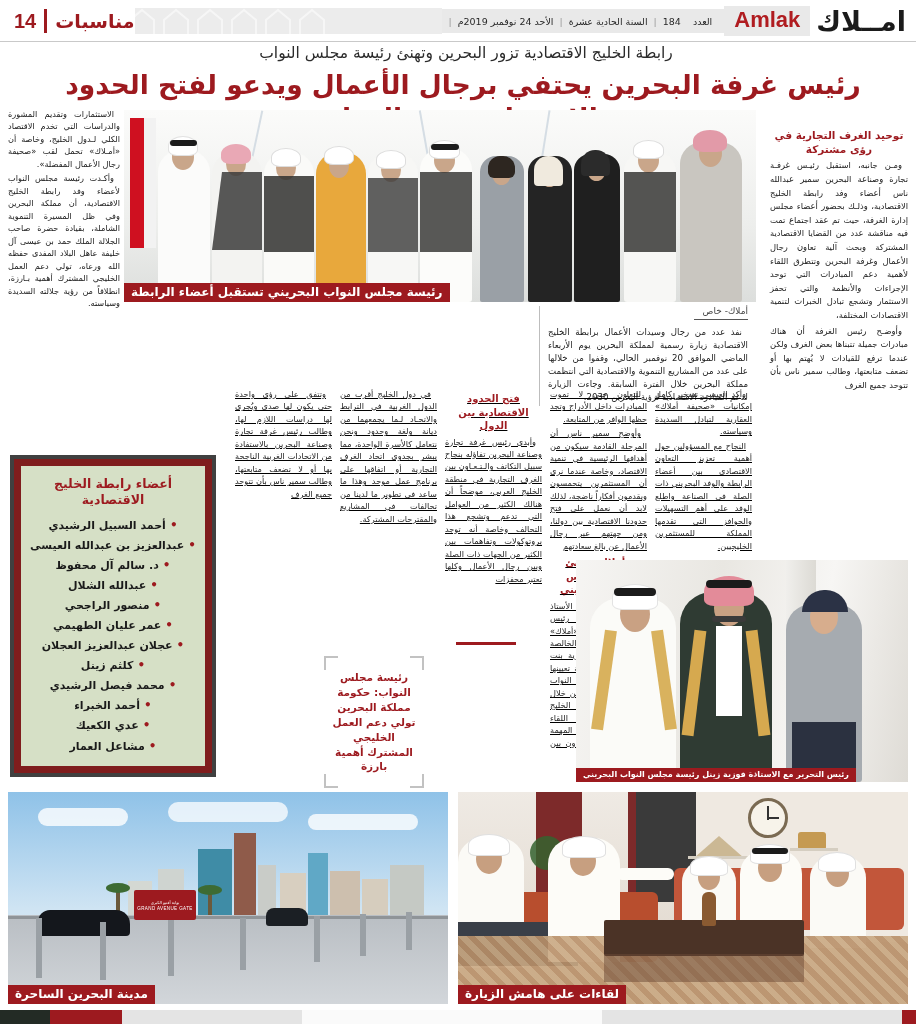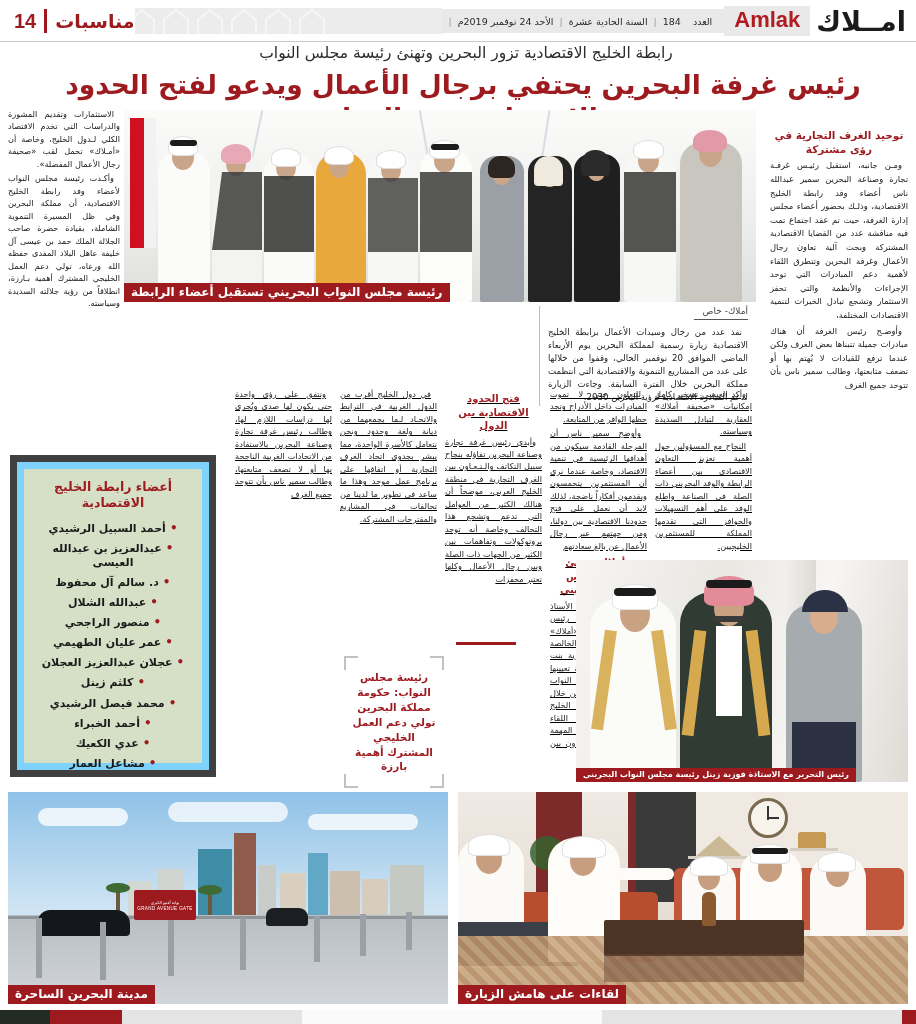--- a/index.html
+++ b/index.html
@@ -111,21 +111,21 @@
   .quote-box .corner { position: absolute; width: 14px; height: 14px; border-color: #c2c2c2; border-style: solid; border-width: 0; }
   .quote-box .tl { top: 0; left: 0; border-left-width: 2px; border-top-width: 2px; }
   .quote-box .tr { top: 0; right: 0; border-right-width: 2px; border-top-width: 2px; }
   .quote-box .bl { bottom: 0; left: 0; border-left-width: 2px; border-bottom-width: 2px; }
   .quote-box .br { bottom: 0; right: 0; border-right-width: 2px; border-bottom-width: 2px; }
   .quote-rule { width: 60px; height: 3px; background: #9d1a1f; margin: 2px auto 0; }
 
   
   .members-box {
     position: absolute; top: 455px; left: 10px; width: 206px; height: 322px;
-    background: #7dd3fc; border: 7px solid #404040; padding: 7px;
+    background: #7f1d1d; border: 4px solid #404040; padding: 7px;
   }
   .members-inner { background: #d6e0c6; width: 100%; height: 100%; padding: 10px 8px; direction: rtl; }
   .members-title {
     color: #9d1a1f; font-weight: bold; font-size: 12.5px; text-align: center;
     margin-bottom: 9px; line-height: 1.3;
   }
   .members-list { list-style: none; }
   .members-list li {
     font-size: 11px; color: #1a1a1a; font-weight: bold; text-align: center;
     margin-bottom: 4.5px; position: relative; padding-right: 0; line-height: 1.3;
@@ -334,21 +334,21 @@
       </div>
     </div>
 
     <div class="tcol">
       <div class="col-text">
         <p>وتتفق على رؤى واحدة حتى يكون لها صدى ويُجرى لها دراسات اللازم لها، وطالب رئيس غرفة تجارة وصناعة البحرين بالاستفادة من الاتحادات الغربية الناجحة بها أو لا تضعف متابعتها، وطالب سمير ناس بأن تتوحد جميع الغرف</p>
       </div>
     </div>
   </div>
 
-  <div style="position:absolute;top:650px;left:344px;">
+  <div style="position:absolute;top:650px;left:324px;">
     <div class="quote-box">
       <span class="corner tl"></span><span class="corner tr"></span>
       <span class="corner bl"></span><span class="corner br"></span>
       <span>رئيسة مجلس النواب: حكومة مملكة البحرين تولي دعم العمل الخليجي المشترك أهمية بارزة</span>
     </div>
   </div>
 
   <div class="quote-rule" style="position:absolute;top:640px;left:456px;"></div>
 
   <div class="members-box">

